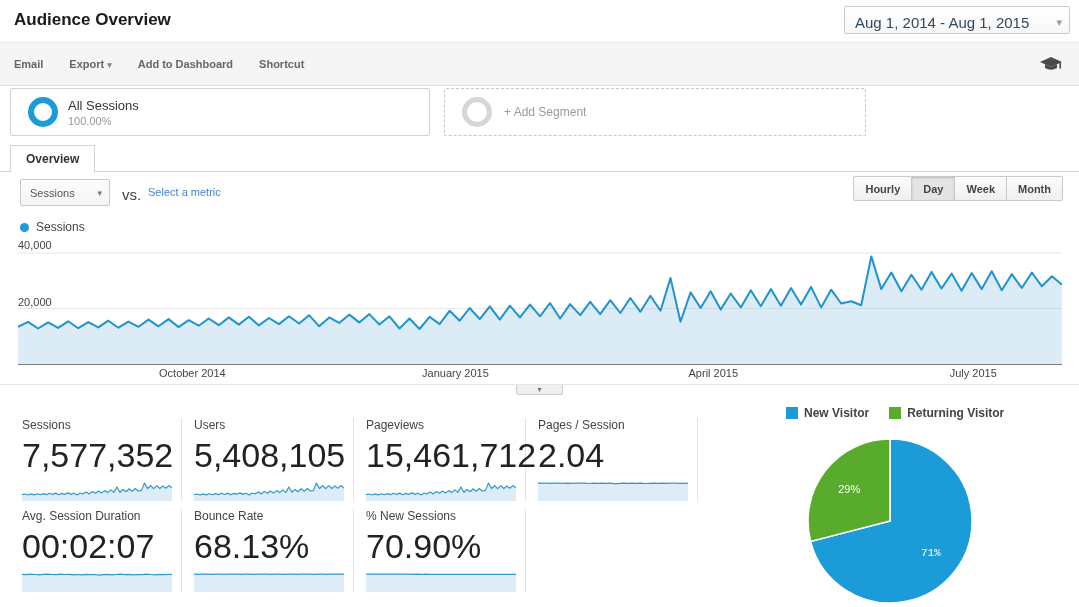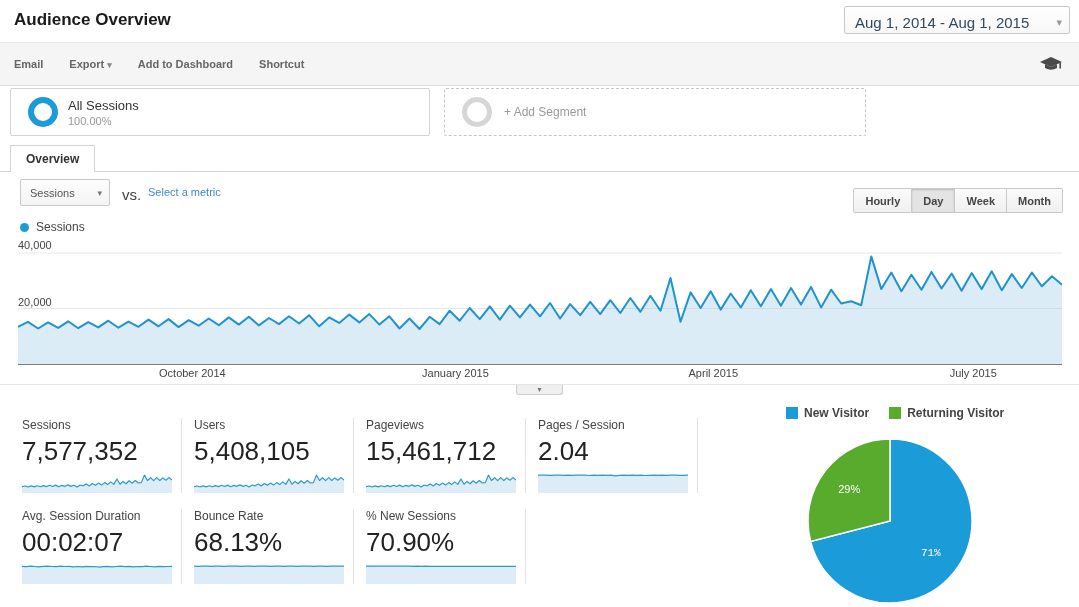--- a/index.html
+++ b/index.html
@@ -51,21 +51,21 @@
   
   .metric-select {
     position:absolute; left:20px; top:179px; width:90px; height:27px;
     border:1px solid #c9c9c9; border-radius:2px; background:linear-gradient(#fdfdfd,#f4f4f4);
     display:flex; align-items:center; justify-content:space-between; padding:0 7px 0 9px; cursor:pointer;
   }
   .metric-select .lbl { font-size:11px; color:#555; }
   .metric-select .caret { font-size:9px; color:#777; }
   .vs-label { position:absolute; left:122px; top:186px; font-size:15px; color:#444; }
   .metric-link { position:absolute; left:148px; top:186px; font-size:11px; color:#4584d0; cursor:pointer; text-decoration:none; }
-  .gran-group { position:absolute; right:16px; top:188px; display:flex; }
+  .gran-group { position:absolute; right:16px; top:176px; display:flex; }
   .gbtn {
     height:25px; padding:0 11px; font-size:11px; font-weight:bold; color:#444;
     background:linear-gradient(#fbfbfb,#f0f0f0); border:1px solid #c9c9c9; border-left:none;
     font-family:"Liberation Sans", sans-serif; cursor:pointer;
   }
   .gbtn:first-child { border-left:1px solid #c9c9c9; border-radius:2px 0 0 2px; }
   .gbtn:last-child { border-radius:0 2px 2px 0; }
   .gbtn.active { background:#e4e4e4; box-shadow:inset 0 1px 2px rgba(0,0,0,0.18); }
   
   .chart-legend { position:absolute; left:20px; top:220px; display:flex; align-items:center; }
@@ -81,21 +81,21 @@
   .collapse-handle {
     position:absolute; left:516px; top:385px; width:47px; height:10px;
     background:#efefef; border:1px solid #ccc; border-top:none; border-radius:0 0 3px 3px;
     display:flex; align-items:center; justify-content:center; cursor:pointer;
   }
   .collapse-handle .caret { font-size:8px; color:#777; line-height:6px; }
   
   .mcol { position:absolute; width:172px; padding-left:12px; }
   .mcol.bordered { border-right:1px solid #e3e3e3; }
   .m-label { font-size:12px; color:#444; }
-  .m-value { font-size:26px; color:#222; margin-top:4px; white-space:nowrap; }
+  .m-value { font-size:34px; color:#222; margin-top:4px; white-space:nowrap; }
   .m-spark { display:block; margin-top:7px; width:150px; height:19px; }
   
   .pie-legend { position:absolute; left:786px; top:406px; display:flex; align-items:center; }
   .pl-item { display:flex; align-items:center; margin-right:20px; }
   .pl-swatch { width:12px; height:12px; margin-right:6px; }
   .pl-label { font-size:12px; color:#444; white-space:nowrap;font-weight:bold; }
   .pie-wrap { position:absolute; left:807px; top:438px; width:166px; height:166px; }
   .pie-wrap svg { display:block; width:166px; height:166px; }
   .pie-label { position:absolute; transform:translate(-50%,-50%); font-size:11px; color:#fff; }
 </style>

